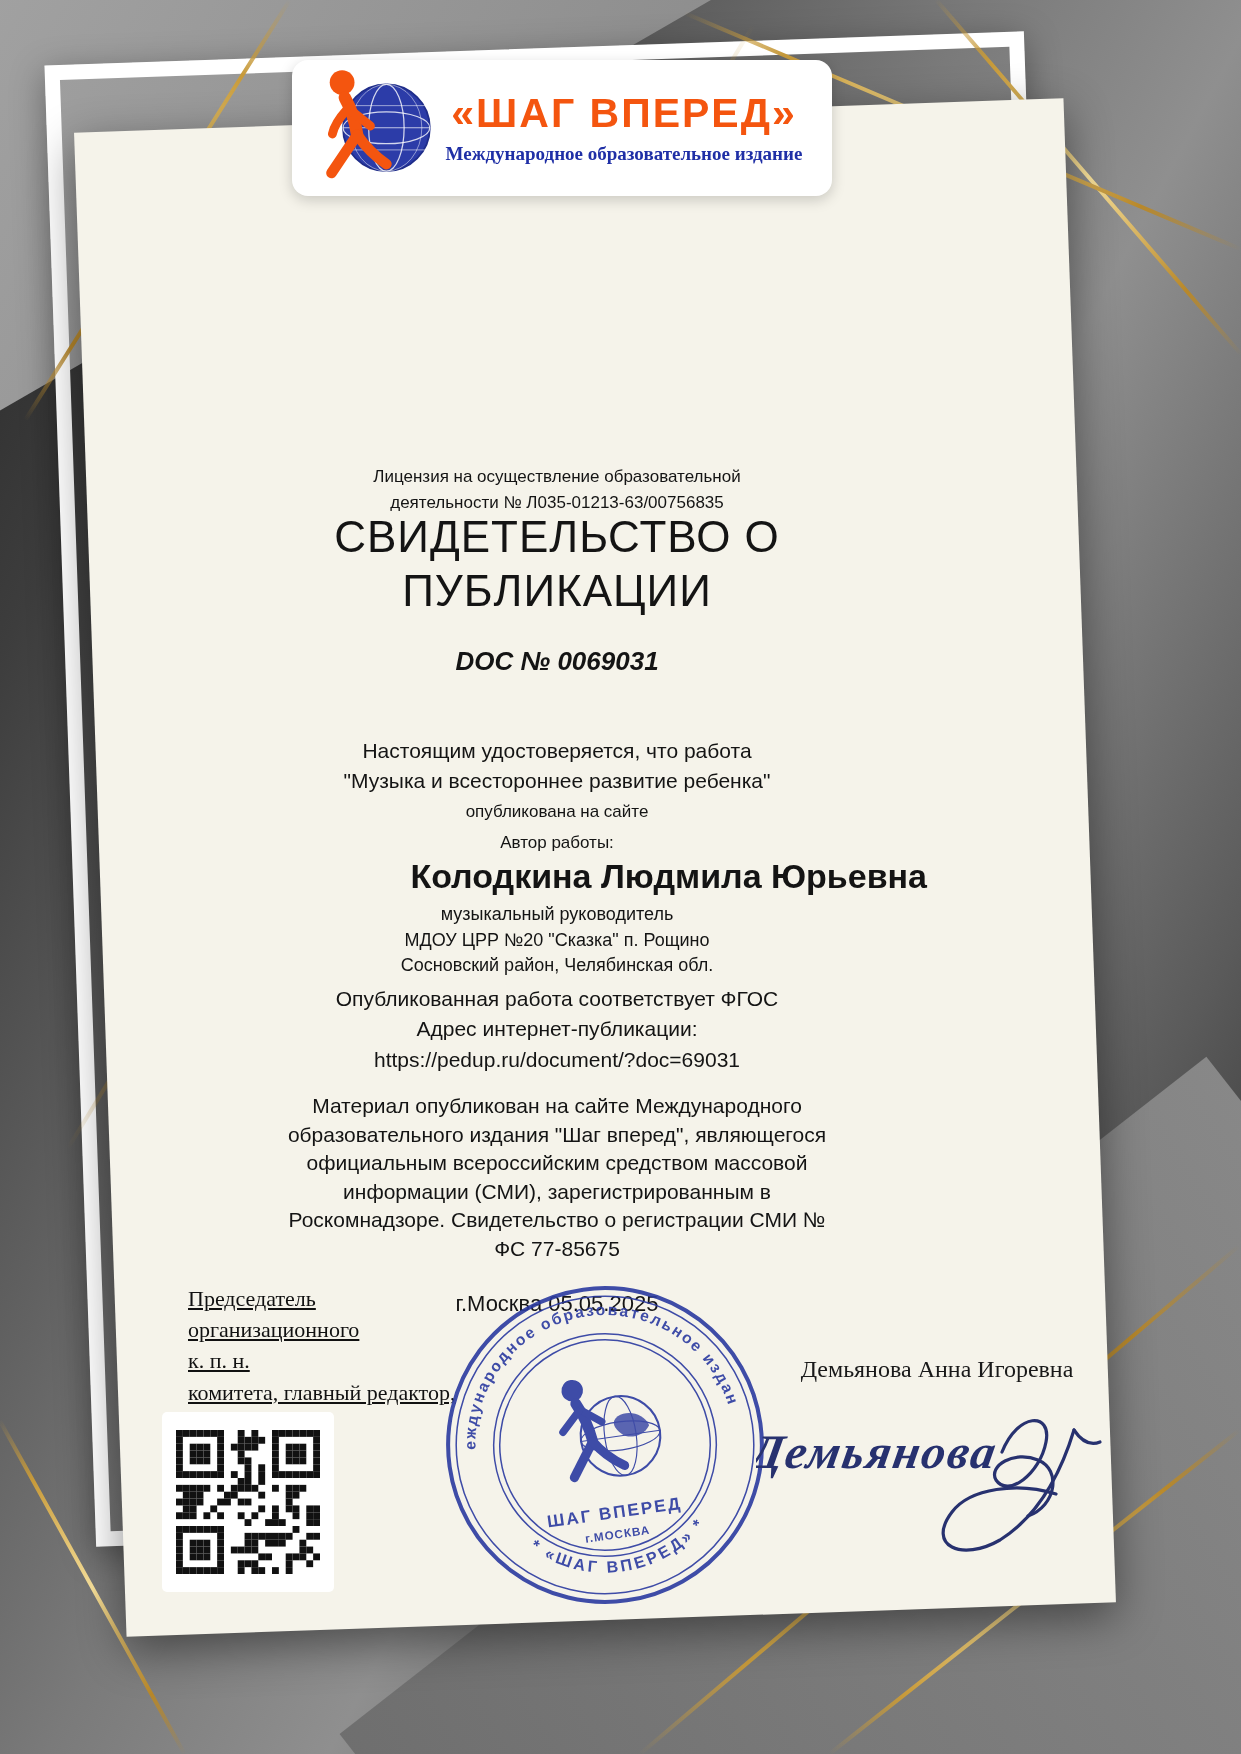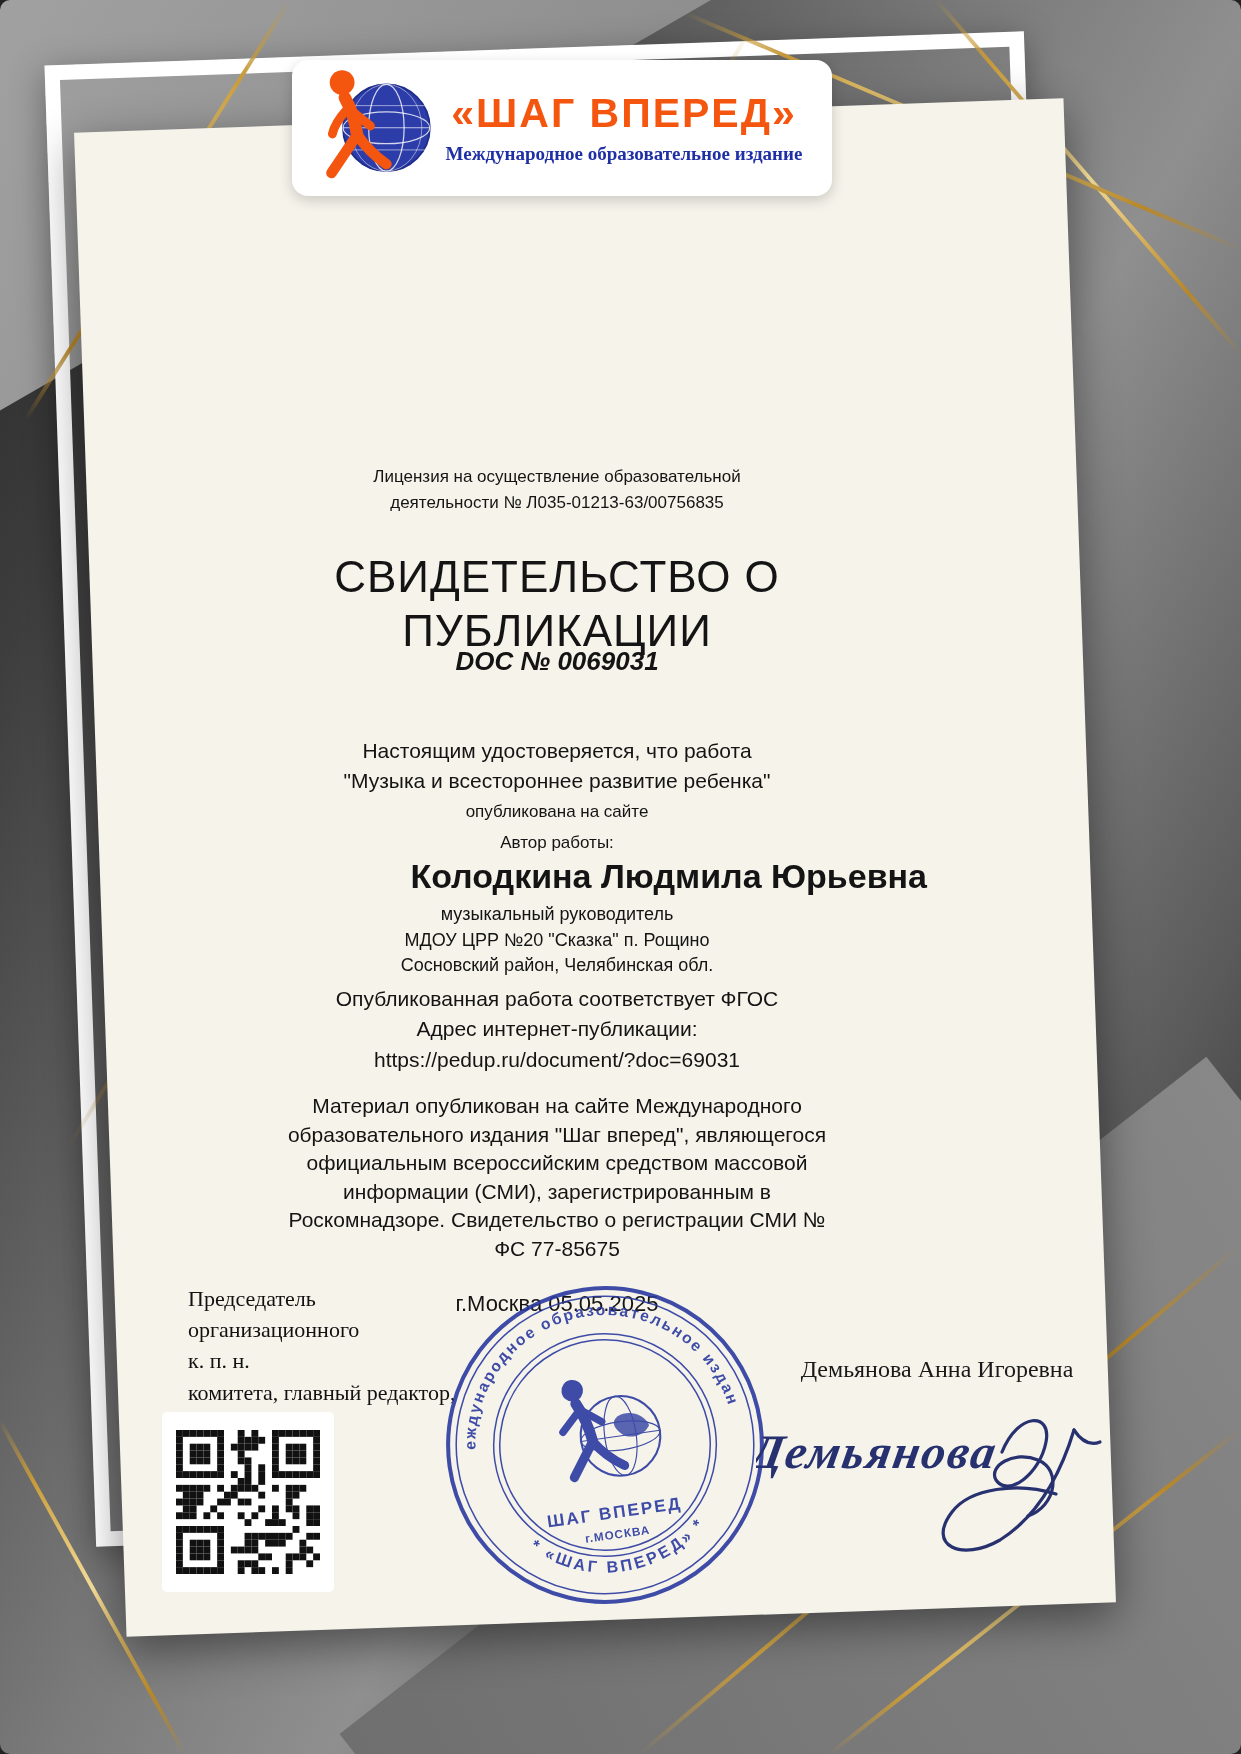--- a/index.html
+++ b/index.html
@@ -1,18 +1,18 @@
 <!DOCTYPE html>
 <html><head>
 <meta charset="utf-8">
 <style>
   html,body{margin:0;padding:0;background:#222;}
   #canvas{position:relative;width:1241px;height:1754px;overflow:hidden;
     background:linear-gradient(118deg,#262626 0%,#3d3d3d 16%,#7a7a7a 45%,#8f8f8f 58%,#5a5a5a 80%,#1f1f1f 100%);
-    font-family:"Liberation Sans","DejaVu Sans",sans-serif;color:#141414;border-radius:10px;}
+    font-family:"Liberation Sans","DejaVu Sans",sans-serif;color:#141414;}
   .abs{position:absolute;}
   
   .gray-sheet-a{left:-380px;top:-600px;width:1200px;height:820px;
     background:linear-gradient(150deg,#c2c2c2,#8d8d8d);transform:rotate(-30deg);opacity:.92;}
   .gray-sheet-b{left:500px;top:1300px;width:1100px;height:900px;
     background:linear-gradient(300deg,#9d9d9d,#6b6b6b);transform:rotate(-38deg);opacity:.9;}
   .white-frame{left:70px;top:48px;width:950px;height:1452px;border:15px solid #ffffff;
     transform:rotate(-2deg);box-shadow:0 8px 34px rgba(0,0,0,.35);}
   .gold-line{height:4px;border-radius:2px;
     background:linear-gradient(90deg,rgba(150,105,25,0),#c79a3a 18%,#f7e09a 50%,#b8882a 82%,rgba(150,105,25,0));}
@@ -21,34 +21,34 @@
   
   .logo-card{left:292px;top:60px;width:540px;height:136px;background:#ffffff;border-radius:16px;
     box-shadow:0 4px 14px rgba(0,0,0,.18);display:flex;align-items:center;padding:0 20px;box-sizing:border-box;}
   .logo-text{flex:1;text-align:center;}
   .logo-title{font-size:41px;font-weight:bold;letter-spacing:2px;color:#f4550f;line-height:1.1;}
   .logo-subtitle{font-family:"Liberation Serif","DejaVu Serif",serif;font-weight:bold;
     font-size:19px;color:#1f2fa6;margin-top:6px;}
   
   .col{left:187px;width:740px;text-align:center;}
   .license{top:464px;font-size:17px;line-height:1.55;}
-  .cert-title{top:510px;font-size:44px;line-height:1.22;font-weight:400;letter-spacing:1px;margin-top:40px;}
+  .cert-title{top:510px;font-size:44px;line-height:1.22;font-weight:400;letter-spacing:1px;}
   .doc-number{top:646px;font-size:26px;font-weight:bold;font-style:italic;}
   .stmt{top:720px;font-size:21px;line-height:1.45;margin-top:16px;}
   .stmt-small{font-size:17px;margin-top:3px;}
   .author{top:833px;}
   .author-label{font-size:17px;}
   .author-name{font-size:34px;font-weight:bold;margin-top:4px;text-align:right;}
   .author-details{font-size:18px;line-height:1.42;margin-top:6px;}
   .pub{top:984px;font-size:21px;line-height:1.45;}
   .smi{top:1092px;font-size:21px;line-height:1.36;}
   .place-date{top:1291px;font-size:22px;}
   
   .signer-pos{left:188px;top:1283px;width:330px;text-align:left;
-    font-family:"Liberation Serif","DejaVu Serif",serif;font-size:22px;line-height:1.42;color:#111;}
+    font-family:"Liberation Serif","DejaVu Serif",serif;font-size:22px;line-height:1.42;color:#111;text-decoration:underline;}
   .qr-card{left:162px;top:1412px;width:172px;height:180px;background:#ffffff;border-radius:5px;
     display:flex;align-items:center;justify-content:center;}
   .stamp-wrap{left:438px;top:1278px;width:334px;height:334px;transform:rotate(-8deg);opacity:.9;}
   .signer-name{left:762px;top:1356px;width:350px;text-align:center;
     font-family:"Liberation Serif","DejaVu Serif",serif;font-size:24px;color:#191919;}
   .signature-wrap{left:756px;top:1390px;width:350px;height:175px;}
 </style>
 </head>
 <body>
 

